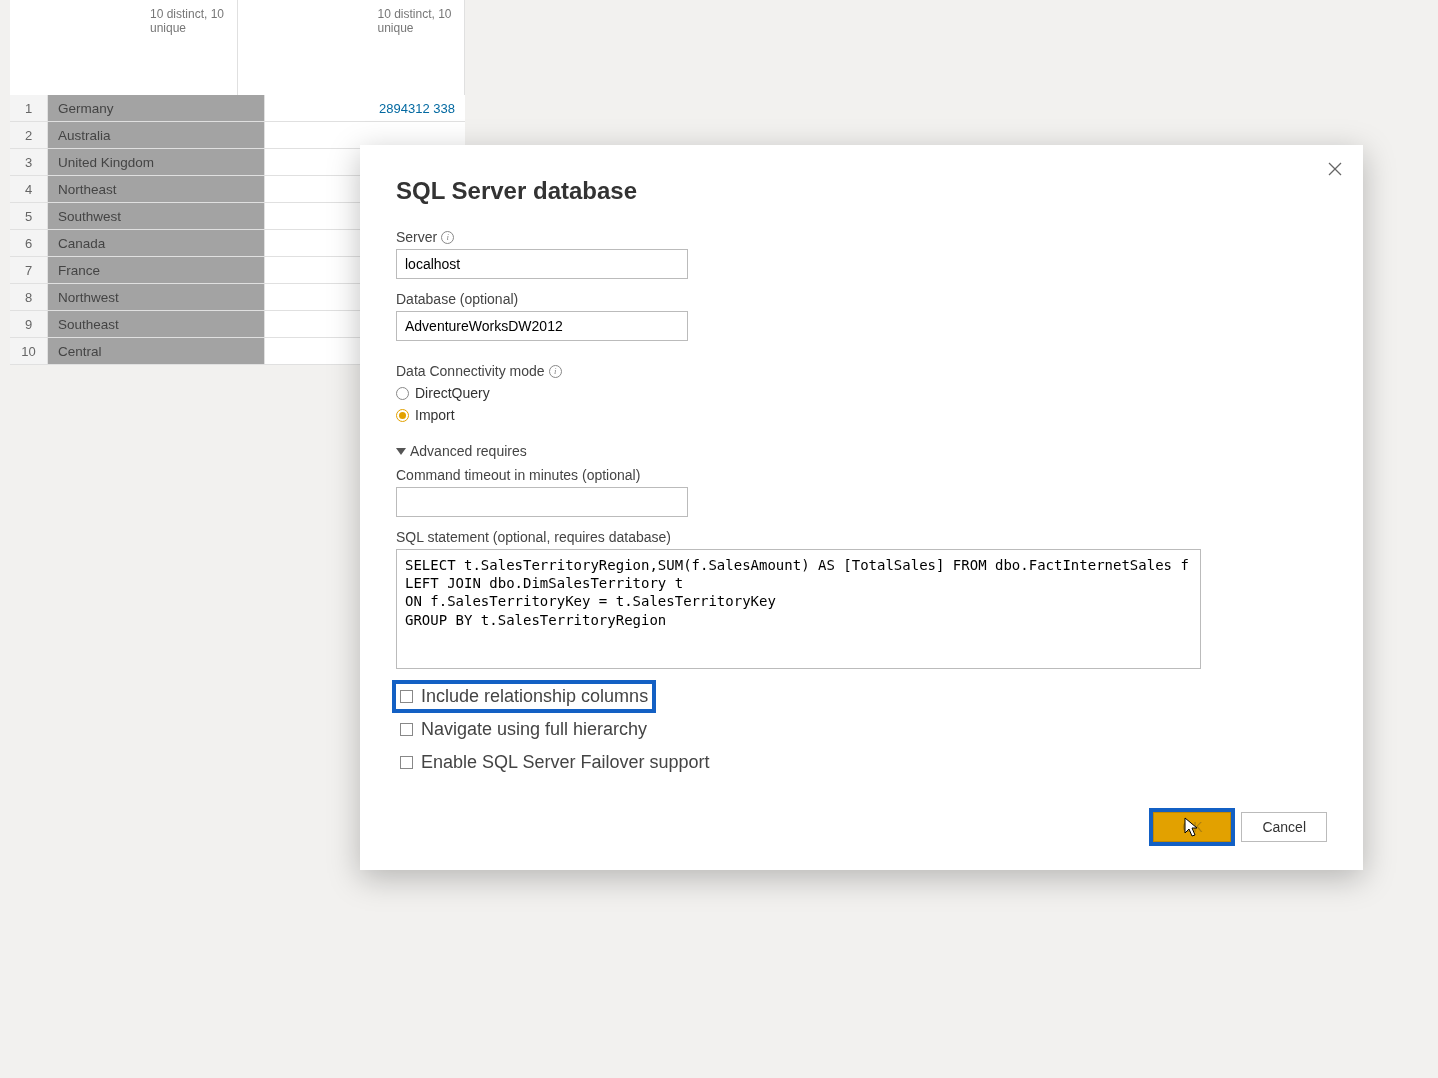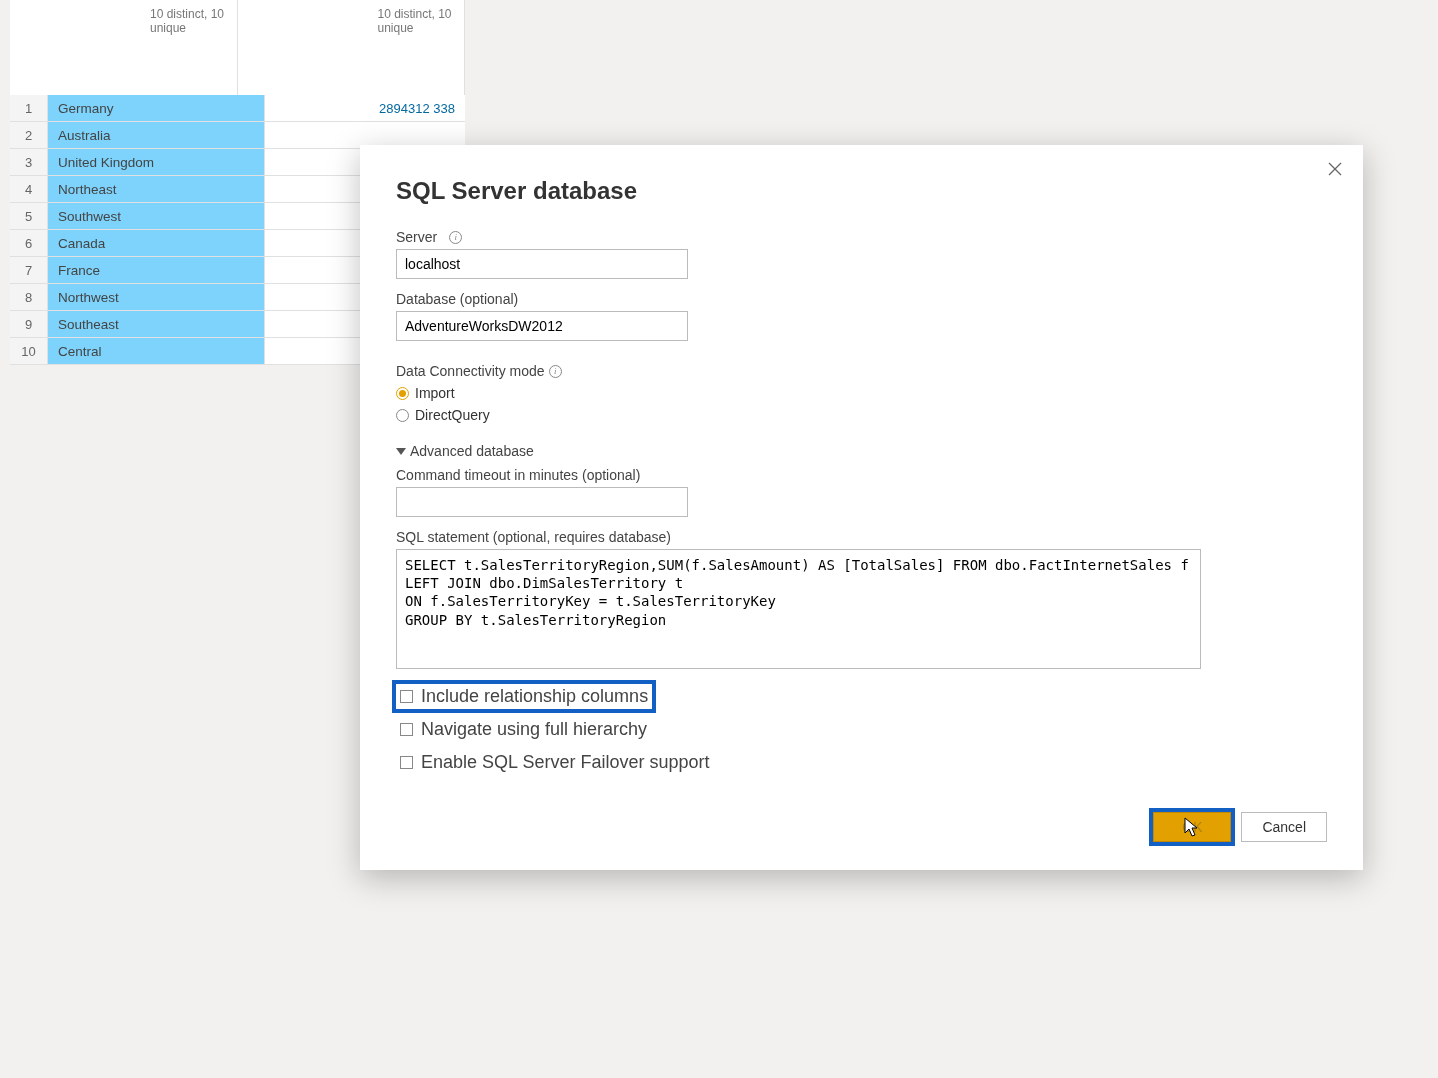--- a/index.html
+++ b/index.html
@@ -67,21 +67,21 @@
   border-right: 1px solid #e0e0e0;
   height: 100%;
   display: flex;
   align-items: center;
   justify-content: center;
   font-size: 13px;
 }
 .bg-row-cell1 {
   flex: 1;
   padding-left: 10px;
-  background: #7dd3fc;
+  background: #a3a3a3;
   border-right: 1px solid #e0e0e0;
   height: 100%;
   display: flex;
   align-items: center;
   font-size: 13.5px;
   color: #444;
 }
 .bg-row-cell2 {
   width: 200px;
   text-align: right;
@@ -124,21 +124,21 @@
   font-weight: 600;
   color: #333;
   margin-bottom: 24px;
 }
 .field-label {
   font-size: 14px;
   color: #444;
   margin-bottom: 4px;
   display: flex;
   align-items: center;
-  gap: 12px;
+  gap: 4px;
 }
 .info-icon {
   width: 13px;
   height: 13px;
   border: 1px solid #888;
   border-radius: 50%;
   font-size: 9px;
   display: inline-flex;
   align-items: center;
   justify-content: center;
@@ -376,33 +376,33 @@
   <input class="text-input" value="localhost" style="">
 
   <div class="field-label">Database (optional)</div>
   <input class="text-input" value="AdventureWorksDW2012" style="">
 
   <div class="section-label">
     <span>Data Connectivity mode</span>
     <span class="info-icon">i</span>
   </div>
   <div class="radio-row">
+    <div class="radio-outer"></div>
+    <span>DirectQuery</span>
+  </div>
+  <div class="radio-row">
     <div class="radio-outer selected">
         <div class="radio-inner"></div>
       </div>
     <span>Import</span>
   </div>
-  <div class="radio-row">
-    <div class="radio-outer"></div>
-    <span>DirectQuery</span>
-  </div>
 
   <div class="adv-toggle">
     <div class="triangle"></div>
-    <span>Advanced database</span>
+    <span>Advanced requires</span>
   </div>
 
   <div class="field-label">Command timeout in minutes (optional)</div>
   <input class="text-input" value="" style="">
 
   <div class="field-label">SQL statement (optional, requires database)</div>
   <textarea class="sql-area" style="">SELECT t.SalesTerritoryRegion,SUM(f.SalesAmount) AS [TotalSales] FROM dbo.FactInternetSales f
 LEFT JOIN dbo.DimSalesTerritory t
 ON f.SalesTerritoryKey = t.SalesTerritoryKey
 GROUP BY t.SalesTerritoryRegion</textarea>

